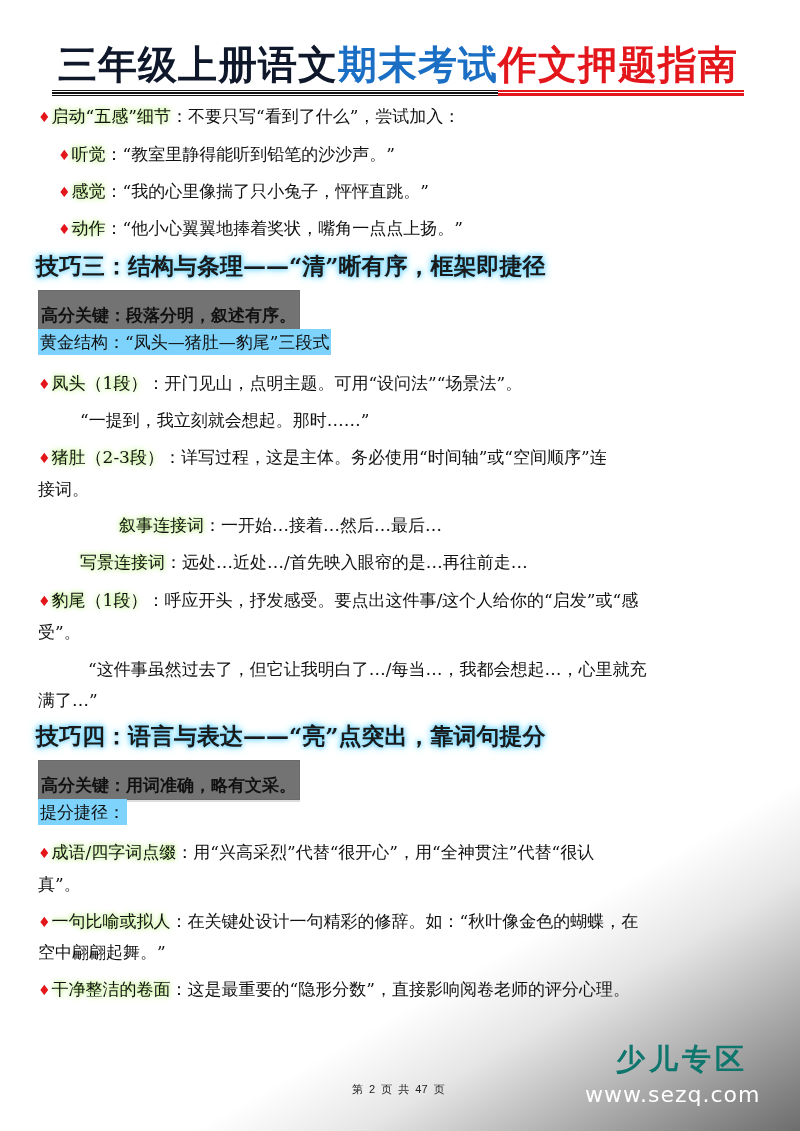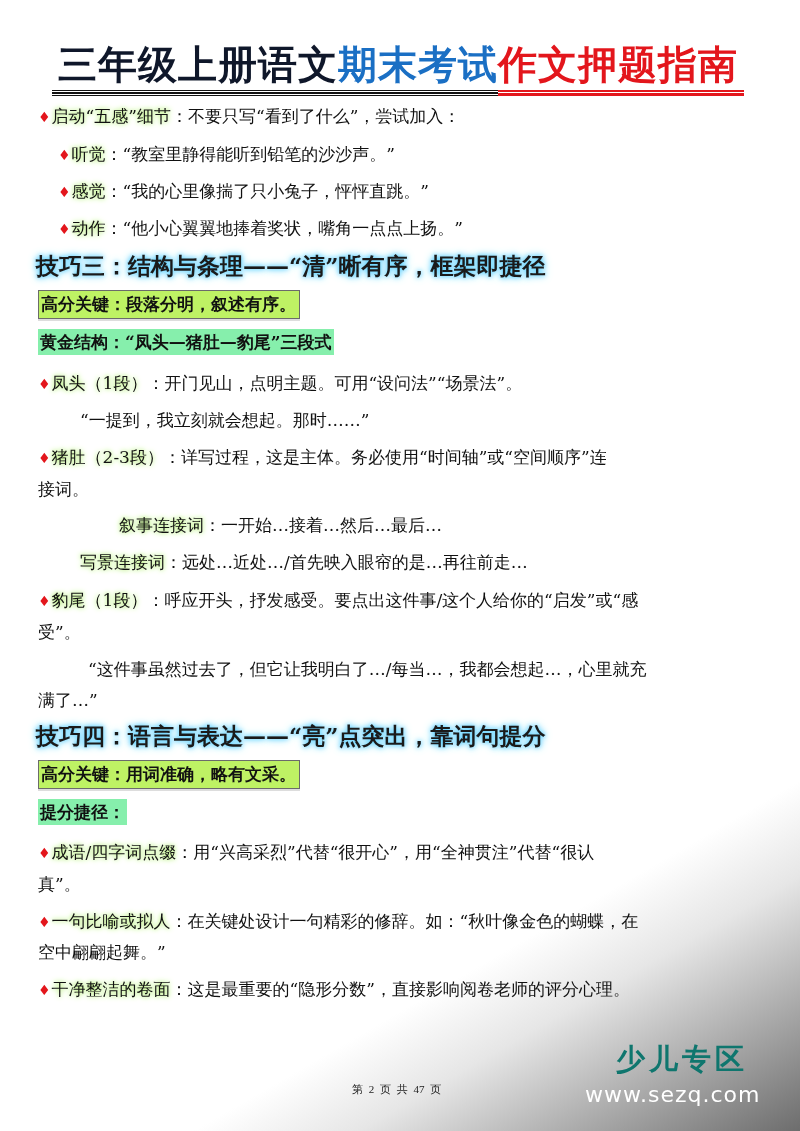--- a/index.html
+++ b/index.html
@@ -31,32 +31,32 @@
   .diamond { color: #e3161c; font-size: 14px; margin-right: 1px; }
   .glow { text-shadow: 0 0 4px #b9f07a, 0 0 6px #c9f59a; }
   .heading {
     position: absolute; left: 36px; font-size: 23px; font-weight: bold; white-space: nowrap;
     color: #1a1a1a;
     text-shadow: 0 0 4px #5fd0ff, 0 0 7px #7fdcff, 0 0 10px #a8e8ff;
     text-align: center;
   }
   .keybox {
     position: absolute; left: 38px; font-size: 17px; font-weight: bold; white-space: nowrap;
-    background: #bef264; border: 1px solid #6b6b6b; padding: 1px 3px 2px 2px; line-height: 24px;
+    background: #737373; border: 1px solid #6b6b6b; padding: 12px 3px 2px 2px; line-height: 24px;
     box-shadow: 0 2px 0 #ddd;
   }
   .yellow {
-    position: absolute; left: 38px; font-size: 17px; font-weight: bold; white-space: nowrap;
-    background: #86efac; padding: 1px 2px; line-height: 24px;
+    position: absolute; left: 38px; font-size: 17px; font-weight: normal; white-space: nowrap;
+    background: #7dd3fc; padding: 1px 2px; line-height: 24px;
   }
   .indent1 { left: 58px; }
   .indent2 { left: 80px; }
   .footer {
     position: absolute; left: 352px; top: 1082px; font-size: 11px; color: #222;
-    font-family: Liberation Serif, serif; word-spacing: 3px;
+    font-family: Liberation Sans, sans-serif; word-spacing: 3px;
   }
   .wm1 {
     position: absolute; left: 616px; top: 1040px; font-size: 29px; font-weight: bold; color: #0f766e;
     font-family: "DejaVu Sans", sans-serif; letter-spacing: 4px;
   }
   .wm2 {
     position: absolute; left: 585px; top: 1082px; font-size: 22px; color: #fff;
     font-family: "DejaVu Sans", sans-serif; letter-spacing: 1px;
   }
 </style>

